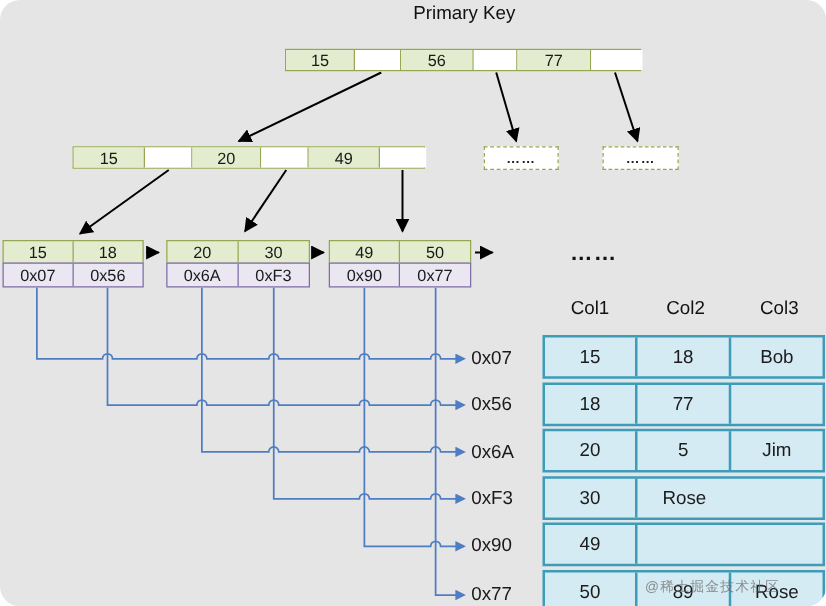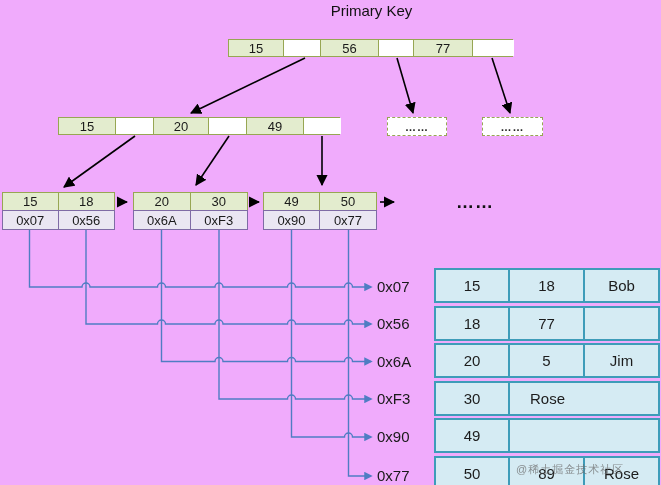--- a/index.html
+++ b/index.html
@@ -1,18 +1,18 @@
 <!DOCTYPE html>
 <html style="--olive-border: #97a653; --green-fill: #e3ecce; --purple-border: #7f6ba5; --purple-fill: #eae6f2; --teal-border: #3e9cb9; --teal-fill: #d5ebf3; --blue-line: #4f7dc3;"><head>
 <meta charset="utf-8">
 <style>
   html,body{margin:0;padding:0;background:#fff;}
   #stage{
-    position:relative;width:661px;height:485px;overflow:hidden;background:#f0abfc;
-    font-family:"Liberation Sans",sans-serif;color:#1a1a1a;
+    position:relative;width:661px;height:485px;overflow:hidden;background:#e5e5e5;
+    font-family:"Liberation Sans",sans-serif;color:#1a1a1a;border-radius:16px;
   }
   
   .node{
     position:absolute;display:grid;box-sizing:border-box;
     border:1px solid var(--olive-border);background:#fff;z-index:3;
   }
   .node .c{
     display:flex;align-items:center;justify-content:center;
     font-size:13px;line-height:1;border-right:1px solid var(--olive-border);
     box-sizing:border-box;
@@ -170,20 +170,25 @@
 
   <div class="mid-ellipsis">……</div>
 
   <div class="ptr-label" style="top:278px;">0x07</div>
   <div class="ptr-label" style="top:315px;">0x56</div>
   <div class="ptr-label" style="top:352.5px;">0x6A</div>
   <div class="ptr-label" style="top:390px;">0xF3</div>
   <div class="ptr-label" style="top:428px;">0x90</div>
   <div class="ptr-label" style="top:467px;">0x77</div>
 
+  <div class="tbl-header">
+    <div class="h">Col1</div>
+    <div class="h">Col2</div>
+    <div class="h">Col3</div>
+  </div>
 
   <div class="tbl">
     <div class="trow">
       <div class="td b">15</div>
       <div class="td b">18</div>
       <div class="td">Bob</div>
     </div>
     <div class="trow">
       <div class="td b">18</div>
       <div class="td b">77</div>

